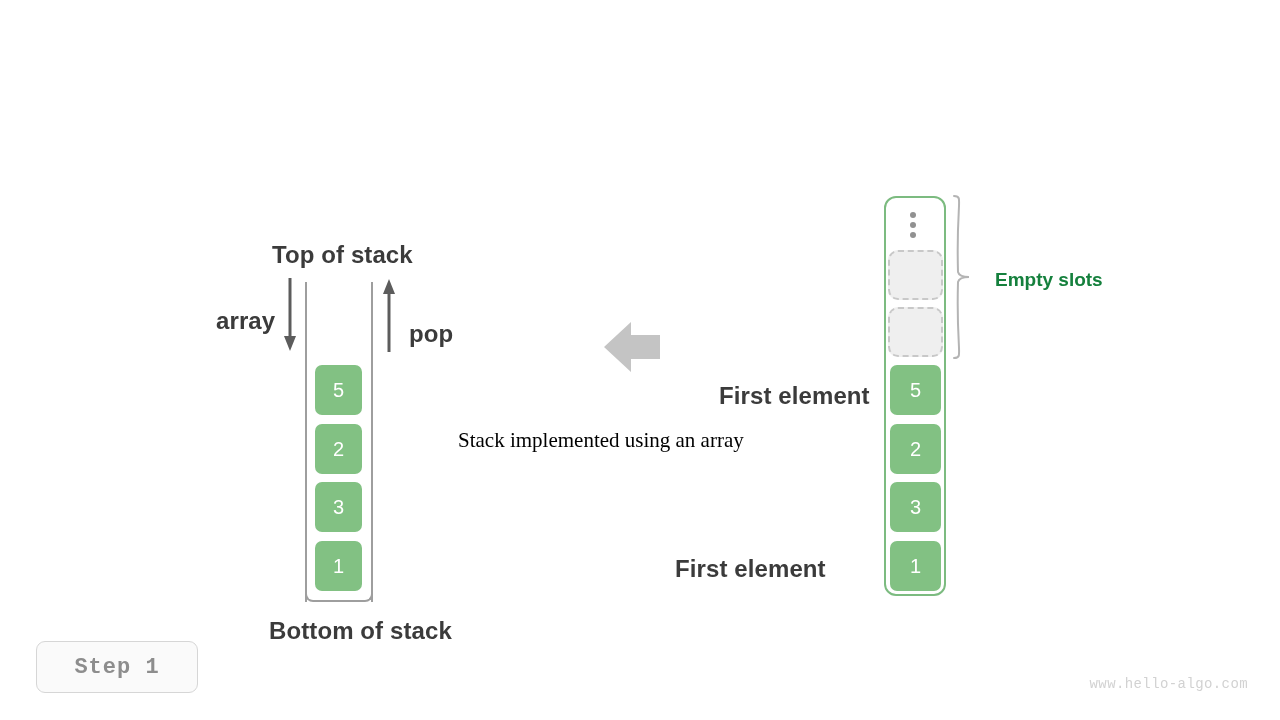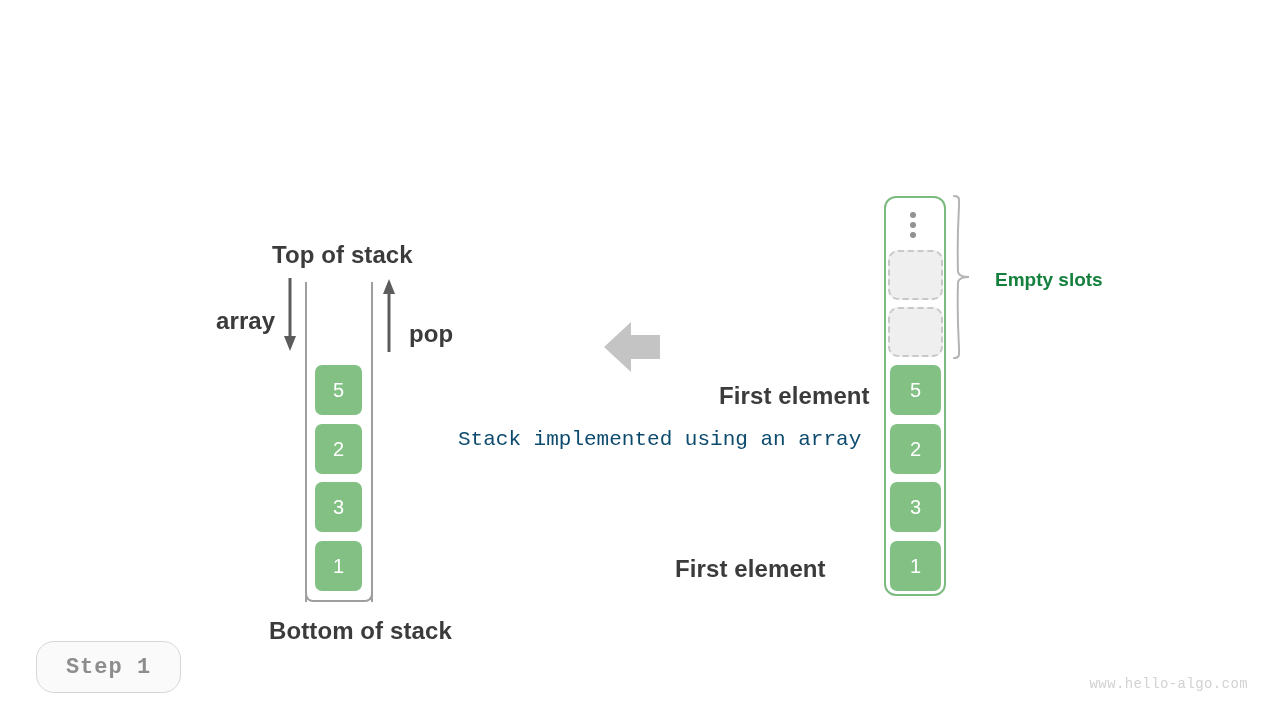--- a/index.html
+++ b/index.html
@@ -32,24 +32,24 @@
   .lbl-gray-bold {
     position: absolute;
     font-family: Liberation Sans, sans-serif;
     font-weight: bold;
     font-size: 19px;
     color: #15803d;
     white-space: nowrap;
   }
   .lbl-caption {
     position: absolute;
-    font-family: Liberation Mono, monospace;
+    font-family: Liberation Serif, serif;
     font-weight: normal;
     font-size: 21px;
-    color: #0c4a6e;
+    color: #000000;
     white-space: nowrap;
   }
 
   
   .stack-wrap {
     position: absolute;
     left: 305px;
     top: 282px;
     width: 68px;
     height: 320px;
@@ -134,24 +134,24 @@
     border-radius: 50%;
     background: #919191;
     margin-bottom: 4px;
   }
 
   
   .step-badge {
     position: absolute;
     left: 36px;
     top: 641px;
-    width: 145px;
+    width: 162px;
     height: 52px;
     border: 1px solid #d6d6d6;
-    border-radius: 18px;
+    border-radius: 9px;
     background: #fafafa;
     display: flex;
     align-items: center;
     justify-content: center;
     font-family: "Liberation Mono", monospace;
     font-size: 22px;
     font-weight: bold;
     color: #8d8d8d;
     letter-spacing: 1px;
     box-sizing: border-box;

